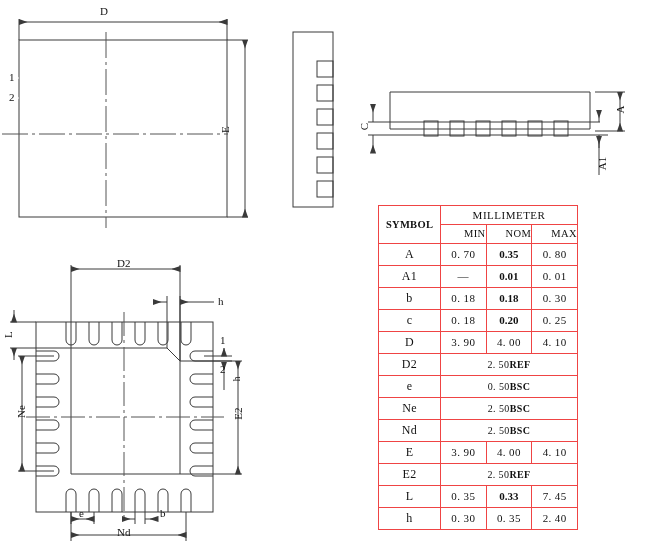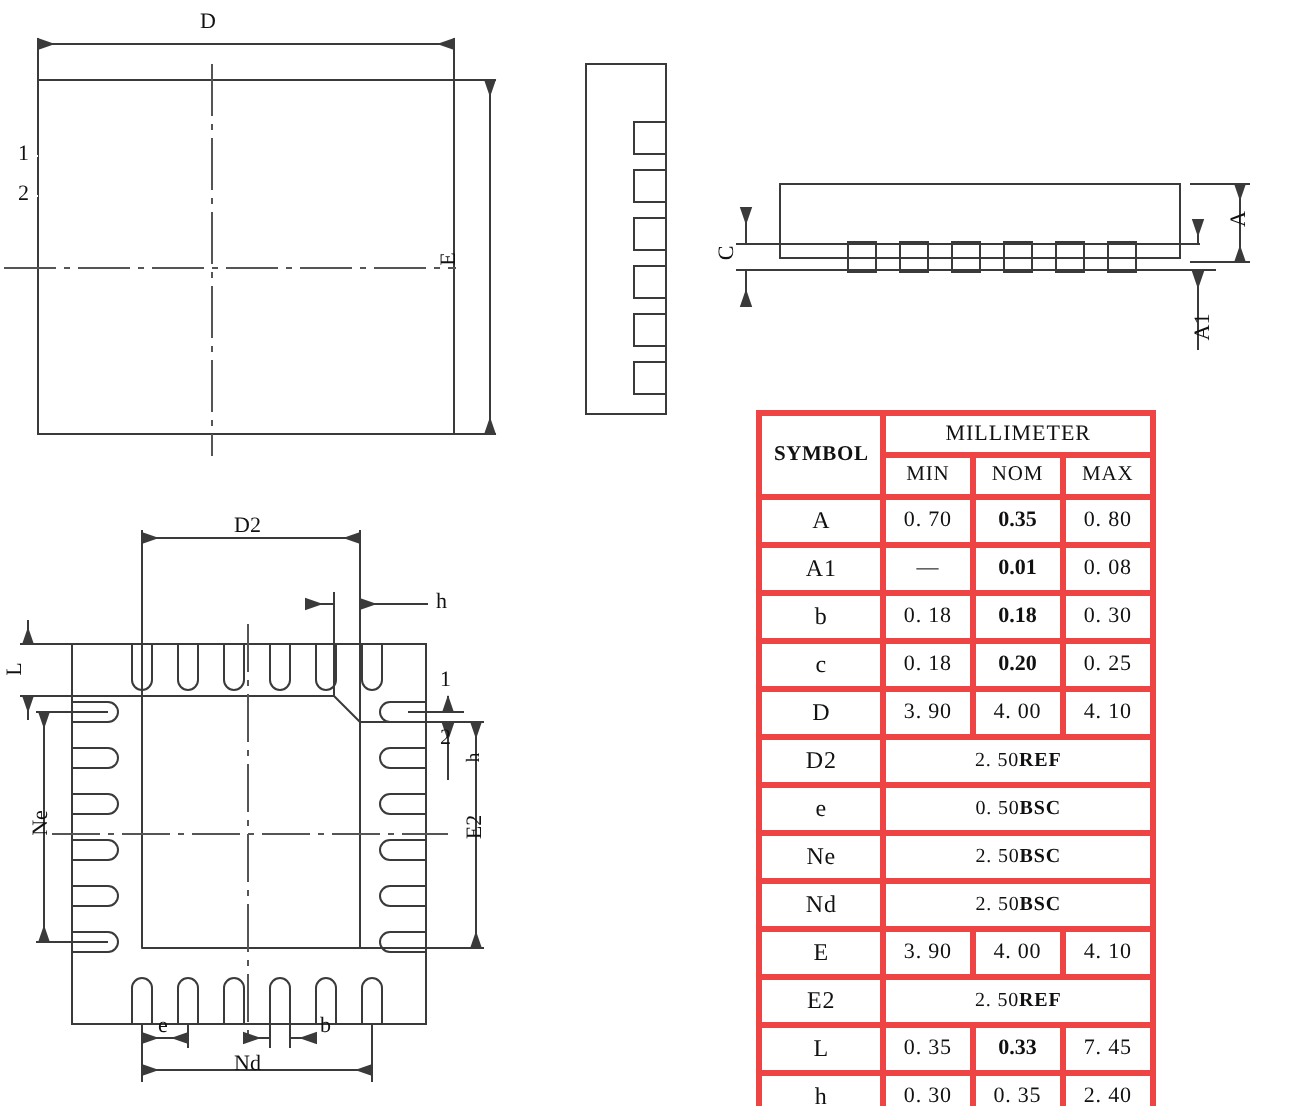--- a/index.html
+++ b/index.html
@@ -36,21 +36,21 @@
     width: 200px;
   }
   table.dim {
     border-collapse: collapse;
     width: 200px;
     font-family: "Liberation Serif", serif;
     font-size: 11px;
     color: #111;
   }
   table.dim th, table.dim td {
-    border: 3px solid #ef4444;
+    border: 1px solid #ef4444;
     text-align: center;
     vertical-align: middle;
     padding: 0;
     height: 21px;
     line-height: 21px;
     font-weight: normal;
     letter-spacing: 0.4px;
   }
   table.dim th.symbol-head {
     width: 62px;
@@ -62,20 +62,21 @@
     font-size: 11px;
     height: 18px;
     line-height: 18px;
     letter-spacing: 0.5px;
   }
   table.dim th.sub-head {
     width: 46px;
     font-size: 10.5px;
     height: 18px;
     line-height: 18px;
+    text-align: right;
   }
   table.dim td.sym {
     width: 62px;
     font-size: 12px;
   }
   table.dim td.val {
     width: 46px;
     font-size: 11px;
   }
   table.dim td.bold {
@@ -296,21 +297,21 @@
           <tr>
             <td class="sym">A</td>
             <td class="val">0. 70</td>
             <td class="val bold">0.35</td>
             <td class="val">0. 80</td>
           </tr>
           <tr>
             <td class="sym">A1</td>
             <td class="val">—</td>
             <td class="val bold">0.01</td>
-            <td class="val">0. 08</td>
+            <td class="val">0. 01</td>
           </tr>
           <tr>
             <td class="sym">b</td>
             <td class="val">0. 18</td>
             <td class="val bold">0.18</td>
             <td class="val">0. 30</td>
           </tr>
           <tr>
             <td class="sym">c</td>
             <td class="val">0. 18</td>

